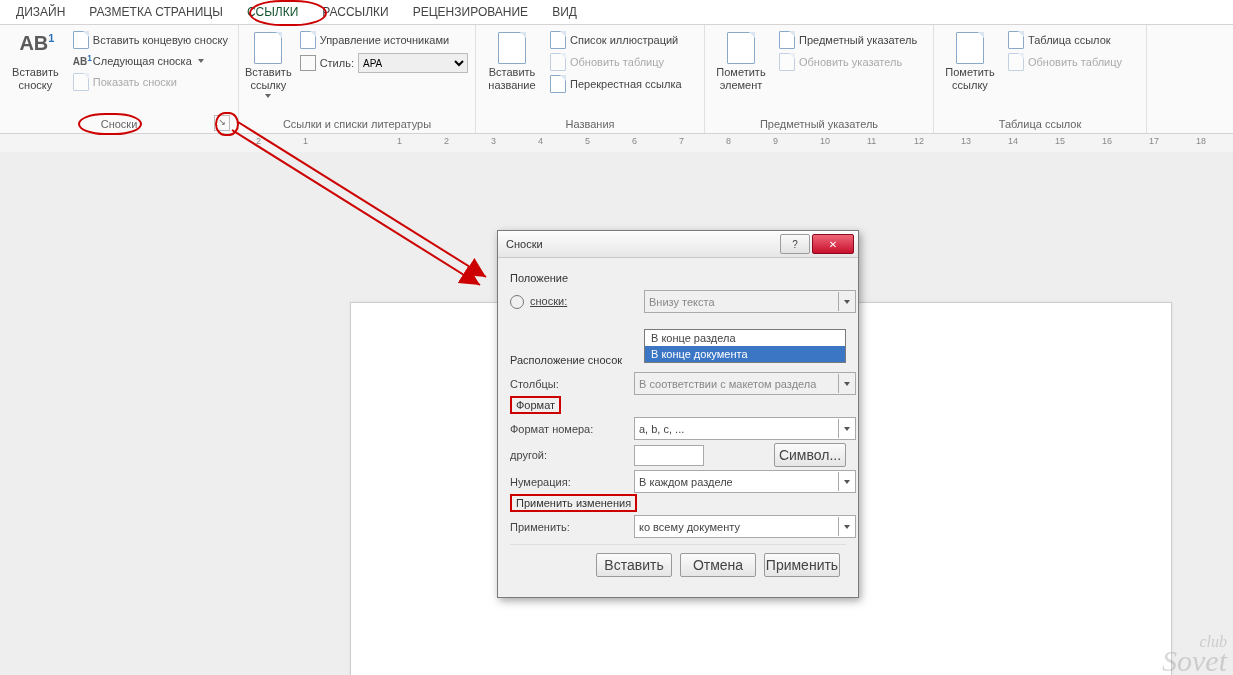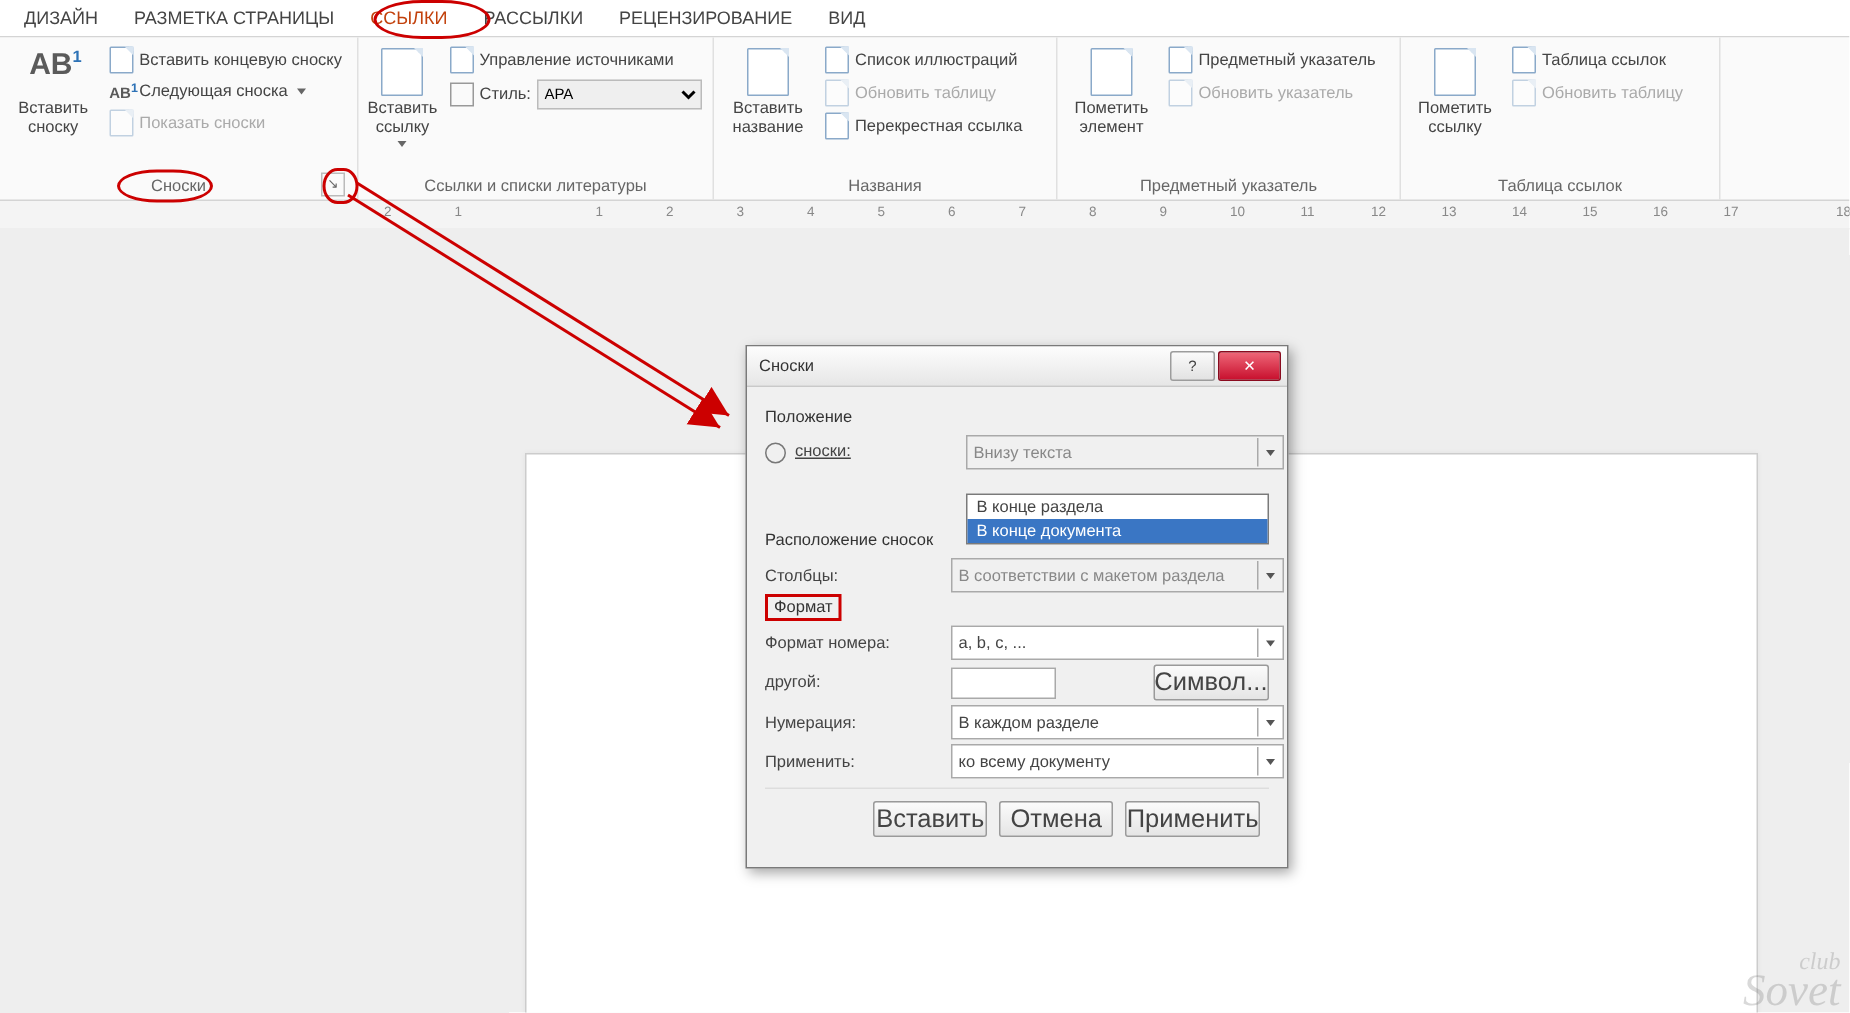--- a/index.html
+++ b/index.html
@@ -1,18 +1,18 @@
 <!DOCTYPE html>
 <html><head>
 <meta charset="utf-8">
 <style>
 html,body{margin:0;padding:0;font-family:"Segoe UI",Tahoma,sans-serif;font-size:12px;color:#444;background:#fff;width:1233px;height:675px;overflow:hidden;position:relative}
 .tabs{display:flex;align-items:center;height:24px;border-bottom:1px solid #d4d4d4;padding-left:4px;gap:0}
 .tab{padding:3px 12px 4px;font-size:12px;color:#444;cursor:pointer}
-.tab.active{color:#c2410c}
+.tab.active{color:#14532d}
 .ribbon{display:flex;height:108px;border-bottom:1px solid #d4d4d4;background:#fafafa}
 .group{border-right:1px solid #e0e0e0;padding:3px 6px 0;display:flex;flex-direction:column}
 .group-body{flex:1;display:flex;gap:4px}
 .group-title{text-align:center;font-size:11px;color:#666;padding:2px 0 3px;position:relative}
 .bigbtn{display:flex;flex-direction:column;align-items:center;justify-content:flex-start;width:60px;padding-top:4px;cursor:pointer}
 .bigbtn .ic{width:32px;height:32px;margin-bottom:2px}
 .bigbtn span{text-align:center;line-height:13px;font-size:11px}
 .col{display:flex;flex-direction:column;gap:2px;padding-top:2px}
 .smallbtn{display:flex;align-items:center;gap:4px;padding:1px 4px;cursor:pointer;font-size:11px;white-space:nowrap}
 .smallbtn .ic{width:16px;height:16px;flex:none}
@@ -42,21 +42,21 @@
 .sel.disabled{background:#f0f0f0;color:#888}
 .sel .arr{width:16px;height:19px;border-left:1px solid #a9a9a9;display:flex;align-items:center;justify-content:center;margin-right:-4px}
 .sel .arr::after{content:"";border-left:3px solid transparent;border-right:3px solid transparent;border-top:4px solid #555}
 .txtin{height:19px;border:1px solid #a9a9a9;background:#fff;font-size:11px;padding:0 4px}
 .radio{width:12px;height:12px;border:1px solid #777;border-radius:50%;position:relative;flex:none}
 .radio.checked::after{content:"";width:6px;height:6px;background:#3a76c4;border-radius:50%;position:absolute;left:2px;top:2px}
 .ddlist{position:absolute;border:1px solid #7a7a7a;background:#fff;font-size:11px}
 .ddlist div{padding:2px 6px}
 .ddlist .selitem{background:#3a76c4;color:#fff}
 .btnrow{display:flex;justify-content:flex-end;gap:8px;padding:8px 6px 10px;border-top:1px solid #ddd;margin-top:6px}
-.dbtn{min-width:74px;height:22px;border:1px solid #9a9a9a;background:linear-gradient(#fbfbfb,#e5e5e5);border-radius:2px;font-size:17px;display:flex;align-items:center;justify-content:center;cursor:pointer}
+.dbtn{min-width:74px;height:22px;border:1px solid #9a9a9a;background:linear-gradient(#fbfbfb,#e5e5e5);border-radius:2px;font-size:14px;display:flex;align-items:center;justify-content:center;cursor:pointer}
 .spin{display:flex}
 .spin input{width:60px;height:19px;border:1px solid #a9a9a9;border-right:none;font-size:11px;padding:0 4px}
 .spin .sp{width:16px;border:1px solid #a9a9a9;display:flex;flex-direction:column}
 .spin .sp div{flex:1;display:flex;align-items:center;justify-content:center}
 .spin .sp div::after{content:"";border-left:3px solid transparent;border-right:3px solid transparent}
 .spin .sp div:first-child::after{border-bottom:3px solid #555}
 .spin .sp div:last-child::after{border-top:3px solid #555}
 
 .arrow-svg{position:absolute;left:0;top:0;pointer-events:none}
 
@@ -216,21 +216,21 @@
     <span class="seg" style="left: 726px;">8</span>
     <span class="seg" style="left: 773px;">9</span>
     <span class="seg" style="left: 820px;">10</span>
     <span class="seg" style="left: 867px;">11</span>
     <span class="seg" style="left: 914px;">12</span>
     <span class="seg" style="left: 961px;">13</span>
     <span class="seg" style="left: 1008px;">14</span>
     <span class="seg" style="left: 1055px;">15</span>
     <span class="seg" style="left: 1102px;">16</span>
     <span class="seg" style="left: 1149px;">17</span>
-    <span class="seg" style="left: 1196px; margin-left: 28px;">18</span>
+    <span class="seg" style="left: 1196px;">18</span>
   </div>
 
 <div class="docarea">
   <div class="page"></div>
 </div>
 
 <div class="hl-oval" style="left:249px;top:0px;width:74px;height:22px"></div>
 <div class="hl-oval" style="left:78px;top:113px;width:60px;height:18px"></div>
 <div class="hl-oval" style="left:215px;top:112px;width:20px;height:20px"></div>
 
@@ -304,20 +304,21 @@
     <div class="row">
       <label>Нумерация:</label>
       <div class="ctrl">
           <div class="sel">
             <span>В каждом разделе</span>
             <span class="arr"></span>
           </div>
         </div>
     </div>
 
+    <div class="section"><span class="hl-box" style="padding:1px 4px">Применить изменения</span></div>
     <div class="row">
       <label>Применить:</label>
       <div class="ctrl">
           <div class="sel">
             <span>ко всему документу</span>
             <span class="arr"></span>
           </div>
         </div>
     </div>
 

